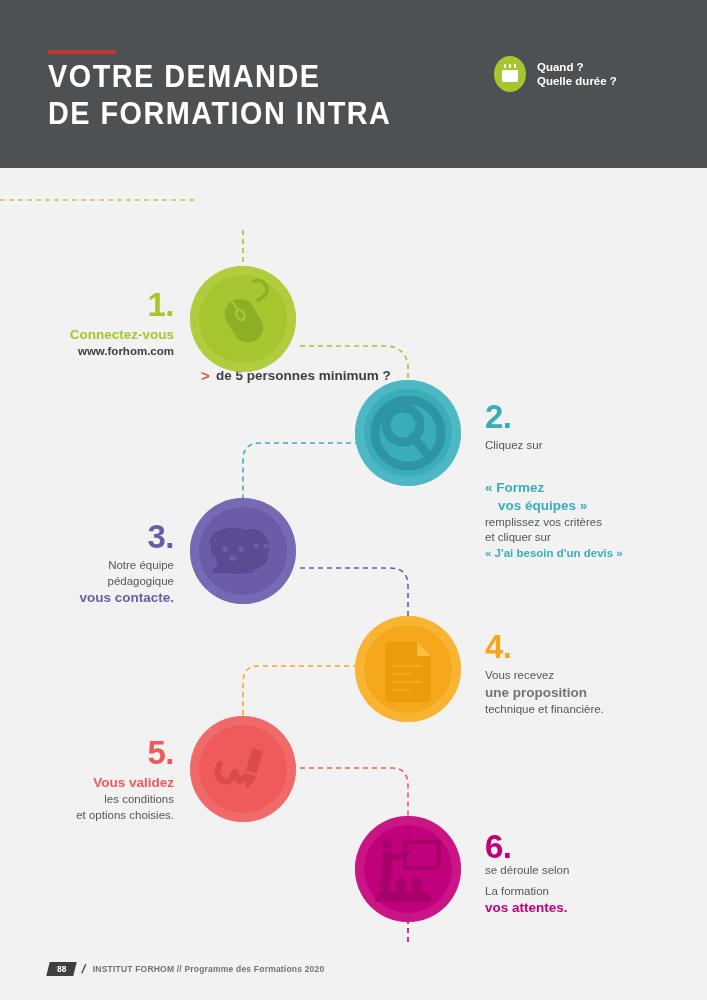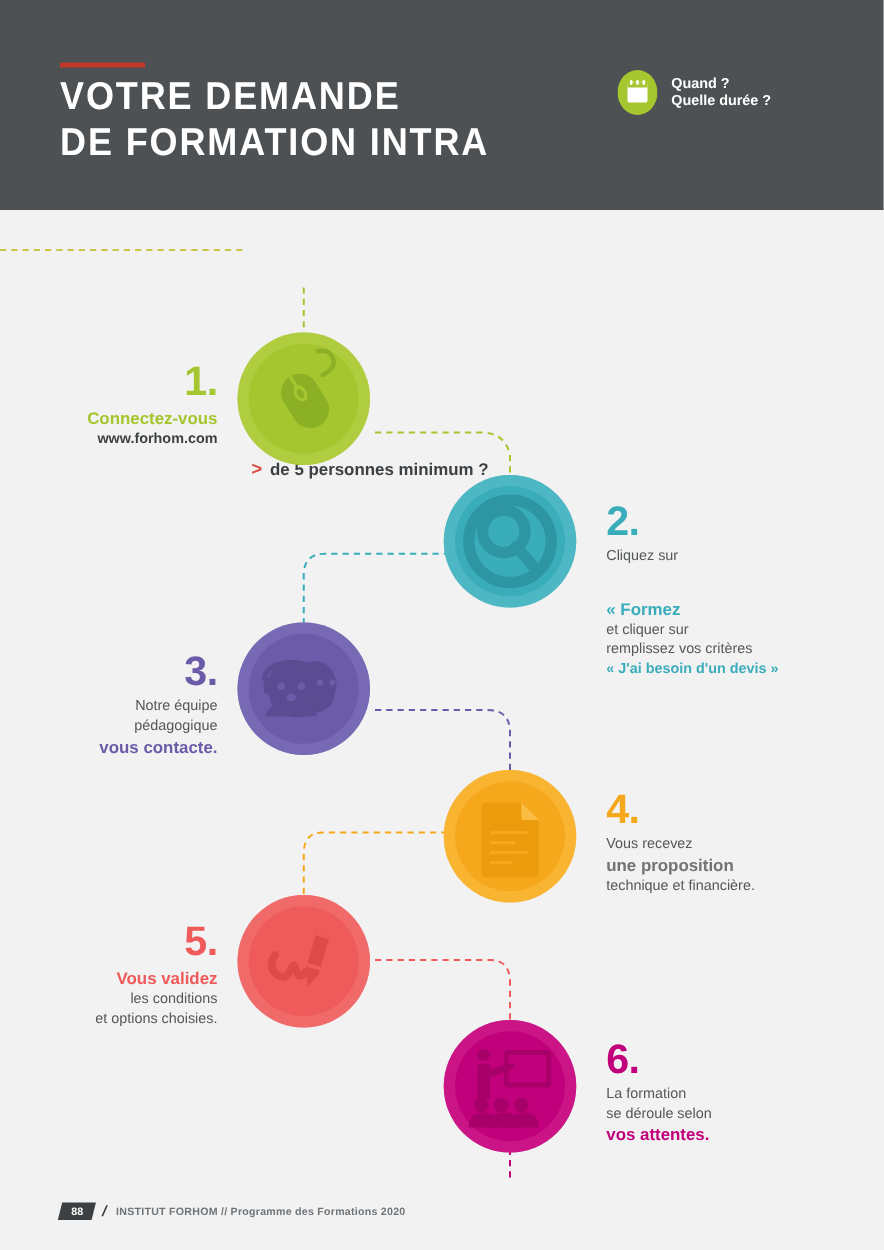--- a/index.html
+++ b/index.html
@@ -110,22 +110,23 @@
     <svg width="106" height="106" viewBox="0 0 106 106" style="position:absolute;left:0;top:0;">
       <circle cx="53" cy="53" r="33" fill="none" stroke="#2e95a3" stroke-width="9"></circle>
       <circle cx="48" cy="45" r="17" fill="none" stroke="#2e95a3" stroke-width="9"></circle>
       <line x1="58" y1="57" x2="74" y2="76" stroke="#2e95a3" stroke-width="9" stroke-linecap="round"></line>
     </svg>
   </div>
   <div class="stxt" style="left:485px;top:232px;width:200px;">
     <div class="num" style="color:#3aadbb;">2.</div>
     <div style="margin-top:5px;">Cliquez sur</div>
     <div class="big" style="color:#3aadbb;margin-top:25px;">« Formez</div>
+    <div class="big" style="color:#3aadbb;padding-left:13px;">vos équipes »</div>
+    <div>remplissez vos critères</div>
     <div>et cliquer sur</div>
-    <div>remplissez vos critères</div>
     <div style="color:#3aadbb;font-weight:bold;">« J'ai besoin d'un devis »</div>
   </div>
 
   <div class="step-circle" style="left:190px;top:330px;width:106px;height:106px;background:#6b5ba8;">
     <div class="ring-outer" style="background:#8274bb;"></div>
     <div class="ring-mid" style="left:9px;top:9px;right:9px;bottom:9px;background:#6b5ba8;"></div>
     <svg width="106" height="106" viewBox="0 0 106 106" style="position:absolute;left:0;top:0;">
       <g fill="#5a4b92">
         <path d="M62 31 a16 16 0 0 1 16 16 v9 a16 16 0 0 1 -32 0 v-9 a16 16 0 0 1 16 -16z"></path>
         <path d="M48 60 q14 0 18 10 q-9 6 -18 6 q-9 0 -16 -6 q4 -10 16 -10z"></path>
@@ -205,22 +206,22 @@
         <circle cx="46" cy="68" r="6"></circle>
         <circle cx="62" cy="68" r="6"></circle>
         <path d="M20 86 q0 -12 12 -12 q12 0 12 12 z"></path>
         <path d="M36 86 q0 -12 12 -12 q12 0 12 12 z"></path>
         <path d="M52 86 q0 -12 12 -12 q12 0 12 12 z"></path>
       </g>
     </svg>
   </div>
   <div class="stxt" style="left:485px;top:662px;width:200px;">
     <div class="num" style="color:#c1007c;">6.</div>
+    <div>se déroule selon</div>
     <div style="margin-top:5px;">La formation</div>
-    <div>se déroule selon</div>
     <div class="big" style="color:#c1007c;">vos attentes.</div>
   </div>
 </div>
 
 <div class="footer-bar">
   <div class="pagenum"><span>88</span></div>
   <div class="slash">/</div>
   <div class="foot-txt">INSTITUT FORHOM // Programme des Formations 2020</div>
 </div>
 

